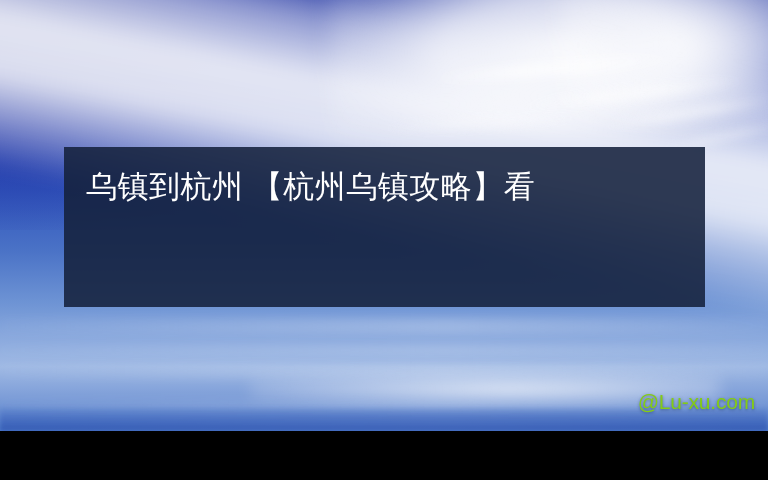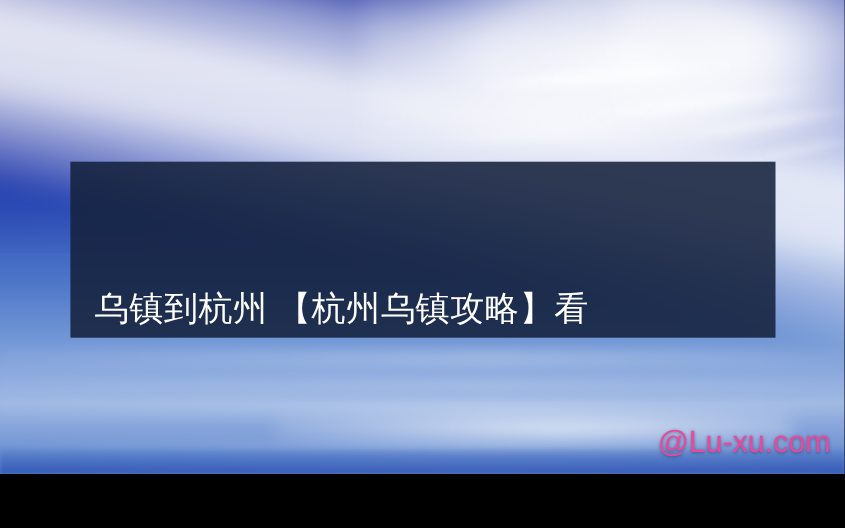--- a/index.html
+++ b/index.html
@@ -160,43 +160,42 @@
 
   
   .title-box {
     position: absolute;
     left: 64px;
     top: 147px;
     width: 641px;
     height: 160px;
     background: rgba(20,33,60,0.88);
     box-sizing: border-box;
-    padding: 24px 22px 0 22px;
+    padding: 14px 22px 0 22px;
     display: flex;
-    flex-direction: column;
-    justify-content: flex-end;
+    justify-content: space-between;
   }
   .title-line {
     color: #ffffff;
     font-family: "Liberation Serif", "DejaVu Serif", serif;
     font-size: 31px;
     line-height: 52px;
     letter-spacing: 0.5px;
     white-space: nowrap;
     font-weight: 400;
   }
 
   
   .watermark {
     position: absolute;
     right: 13px;
     top: 388px;
-    color: #ec4899;
+    color: #84cc16;
     font-family: "Liberation Sans", sans-serif;
-    font-size: 28px;
+    font-size: 21px;
     font-weight: 400;
     letter-spacing: -0.2px;
     text-shadow: 0 1px 3px rgba(20,40,90,0.55);
     line-height: 28px;
   }
 
   
   .bottom-bar {
     position: absolute;
     left: 0;

